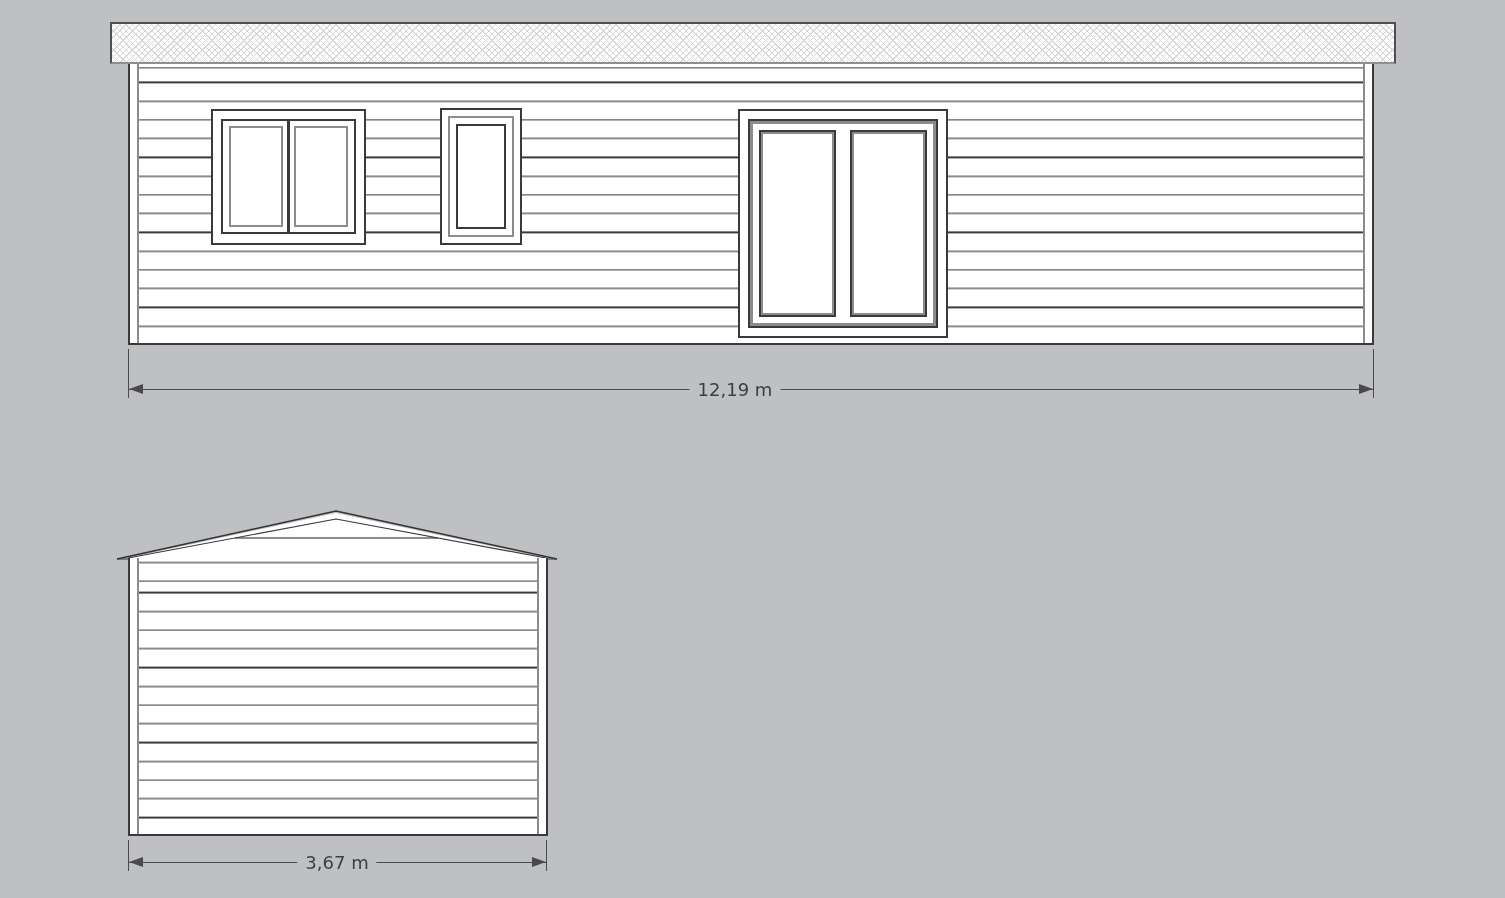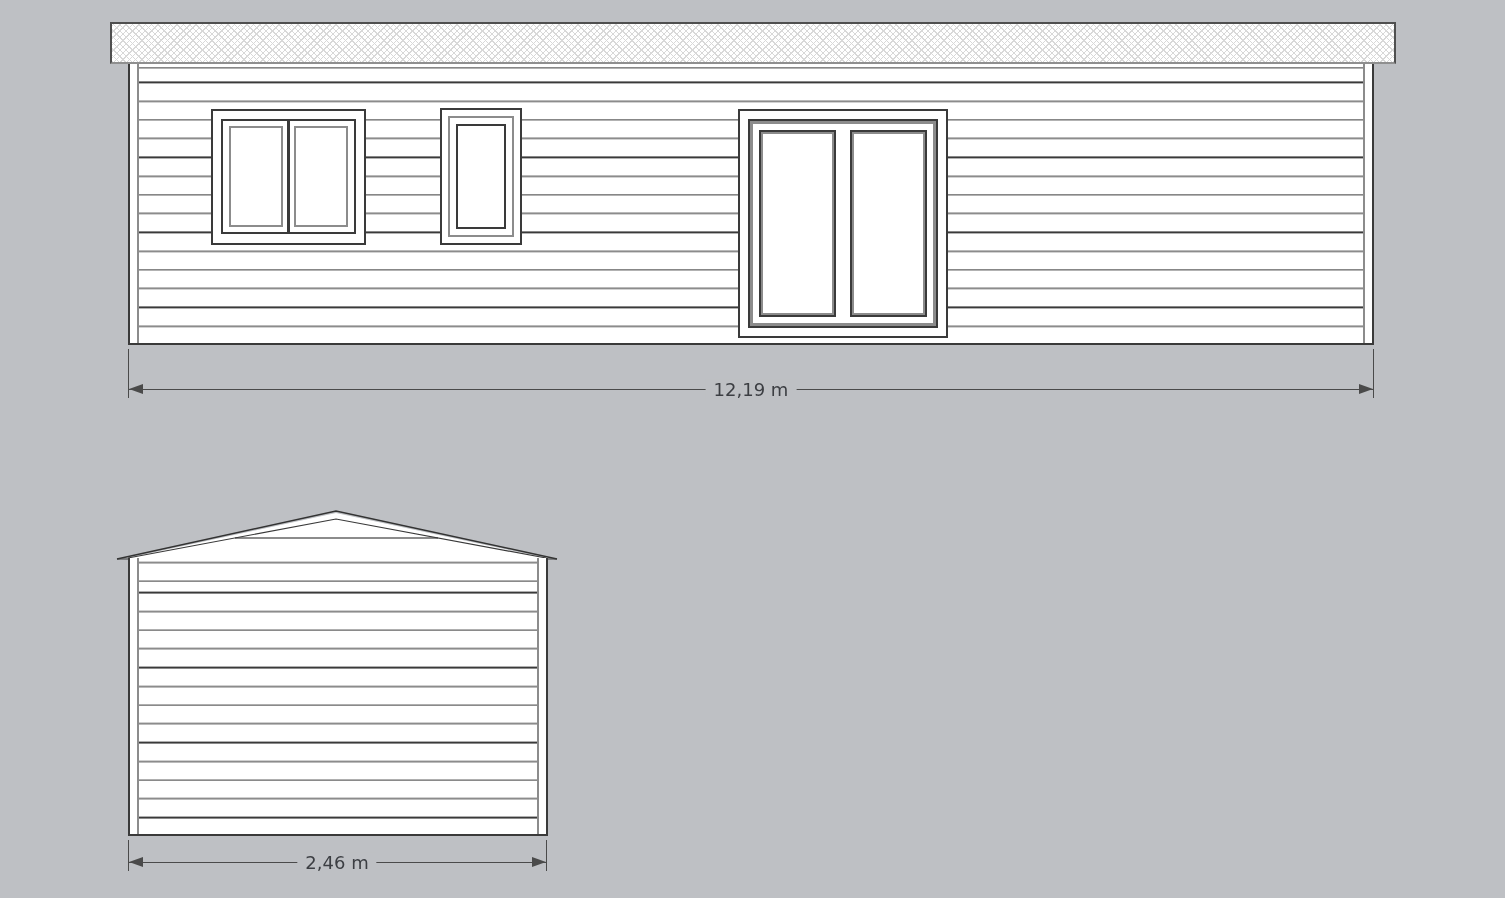--- a/index.html
+++ b/index.html
@@ -161,21 +161,21 @@
         </div>
       </div>
     </div>
 
     <div>
       <div class="abs ext-line" style="left:128px;top:349px;height:49px;"></div>
       <div class="abs ext-line" style="left:1373px;top:349px;height:49px;"></div>
       <div class="abs dim-line" style="left:129px;top:389px;width:1244px;"></div>
       <div class="abs dim-arrow left" style="left:129px;top:384px;"></div>
       <div class="abs dim-arrow right" style="left:1359px;top:384px;"></div>
-      <span class="abs dim-label" style="left:751px;top:390px;">12,19 m</span>
+      <span class="abs dim-label" style="left:735px;top:390px;">12,19 m</span>
     </div>
   </section>
 
   <section>
 
     <svg class="abs gable-roof" viewBox="0 0 470 56">
 
       <polygon points="28,54 236,9 446,54" fill="#ffffff" stroke="none"></polygon>
 
       <line x1="135" y1="34" x2="338" y2="34" stroke="#8c8c8c" stroke-width="2"></line>
@@ -192,17 +192,17 @@
       <div class="trim trim-l"></div>
       <div class="trim trim-r"></div>
     </div>
 
     <div>
       <div class="abs ext-line" style="left:128px;top:840px;height:31px;"></div>
       <div class="abs ext-line" style="left:546px;top:840px;height:31px;"></div>
       <div class="abs dim-line" style="left:129px;top:862px;width:417px;"></div>
       <div class="abs dim-arrow left" style="left:129px;top:857px;"></div>
       <div class="abs dim-arrow right" style="left:532px;top:857px;"></div>
-      <span class="abs dim-label" style="left:337px;top:863px;">2,46 m</span>
+      <span class="abs dim-label" style="left:337px;top:863px;">3,67 m</span>
     </div>
   </section>
 
 </div>
 
 </body></html>

